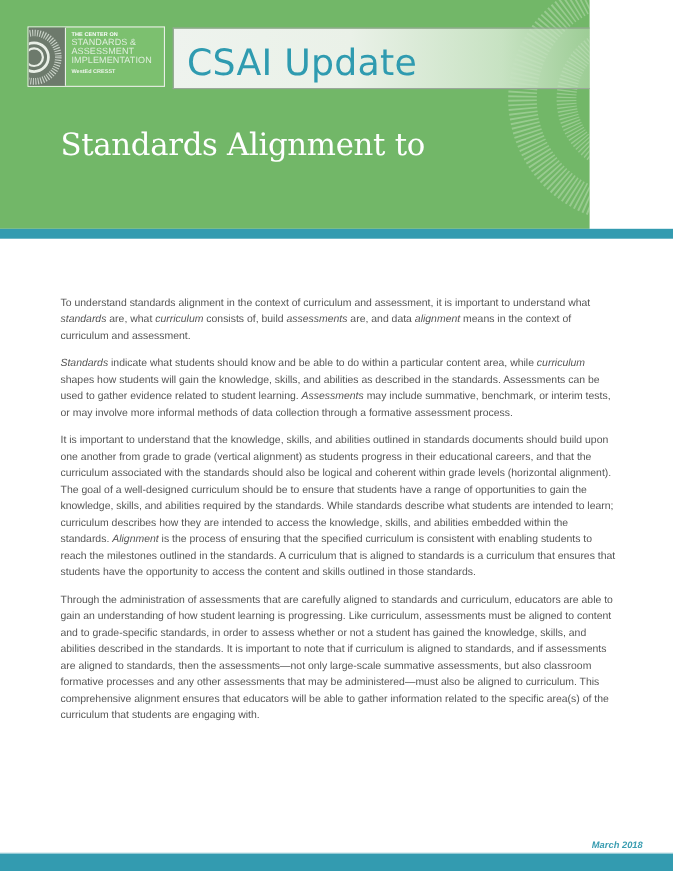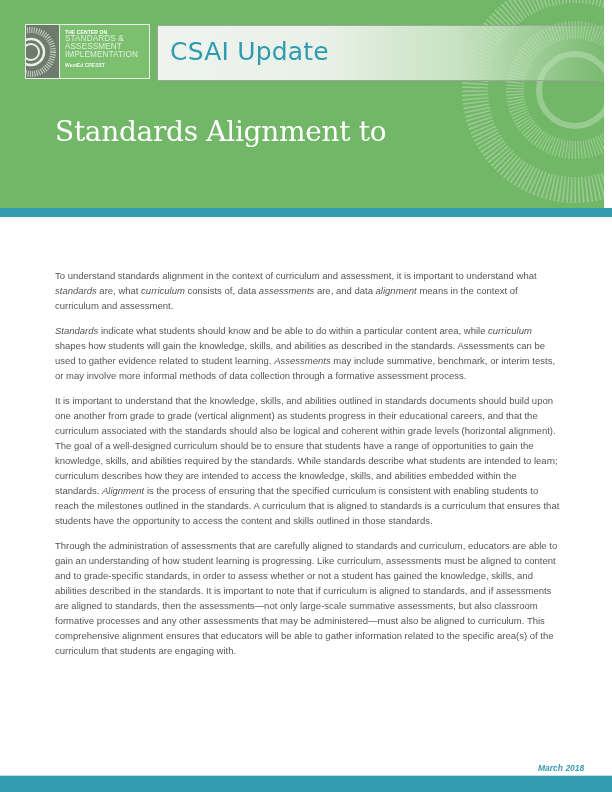--- a/index.html
+++ b/index.html
@@ -2,21 +2,21 @@
 <html><head>
   <meta charset="utf-8">
   <style>
     html, body { margin: 0; padding: 0; }
     body {
       width: 612px; height: 792px; position: relative; overflow: hidden;
       background: #ffffff;
       font-family: "Liberation Sans", sans-serif;
     }
     .header {
-      position: absolute; left: 0; top: 0; width: 604px; height: 208px;
+      position: absolute; left: 0; top: 0; width: 536px; height: 208px;
       background: #72b768; overflow: hidden;
     }
     .header-teal {
       position: absolute; left: 0; top: 208px; width: 612px; height: 9px;
       background: #339bb0;
     }
     .sunburst {
       position: absolute; left: 455px; top: -30px; width: 240px; height: 240px;
       opacity: 0.35;
     }
@@ -35,21 +35,21 @@
     .logo-small { font-size: 5px; font-weight: bold; letter-spacing: 0.1px; }
     .logo-big { font-size: 8.2px; color: #dfeedd; letter-spacing: 0.1px; }
     .logo-foot { font-size: 5px; margin-top: 3px; font-weight: bold; color: #eef5ec; }
     .banner {
       position: absolute; left: 157px; top: 25px; width: 460px; height: 56px;
       background: linear-gradient(90deg, #eef3ee 0%, #eaf1e8 35%, #c7e2c2 65%, rgba(199,226,194,0.0) 100%);
       border-top: 1px solid #9aa79a; border-bottom: 1px solid #9aa79a; border-left: 1px solid #9aa79a;
       box-sizing: border-box;
     }
     .banner-title {
-      position: absolute; left: 12px; top: 11px; font-size: 25px; color: #2f9bb0;
+      position: absolute; left: 12px; top: 11px; font-size: 33px; color: #2f9bb0;
       font-family: "DejaVu Sans", sans-serif; font-weight: normal; letter-spacing: 0.2px;
     }
     .doc-title {
       position: absolute; left: 55px; top: 112px; width: 520px;
       font-family: "DejaVu Serif", serif; font-weight: normal; color: #ffffff;
       font-size: 28px; line-height: 39px; letter-spacing: -0.3px;
     }
     .body-text {
       position: absolute; left: 55px; top: 268px; width: 505px;
       color: #555555; font-size: 9.5px; line-height: 15px;
@@ -98,21 +98,21 @@
     <div class="banner-title">CSAI Update</div>
   </div>
 
   <div class="doc-title">
     <div>Standards Alignment to</div>
   </div>
 </div>
 <div class="header-teal"></div>
 
 <div class="body-text">
-  <p><span>To understand standards alignment in the context of curriculum and assessment, it is important to understand what </span><em>standards</em><span> are, what </span><em>curriculum</em><span> consists of, data </span><em>assessments</em><span> are, and data </span><em>alignment</em><span> means in the context of curriculum and assessment.</span></p>
+  <p><span>To understand standards alignment in the context of curriculum and assessment, it is important to understand what </span><em>standards</em><span> are, what </span><em>curriculum</em><span> consists of, build </span><em>assessments</em><span> are, and data </span><em>alignment</em><span> means in the context of curriculum and assessment.</span></p>
 
   <p><em>Standards</em><span> indicate what students should know and be able to do within a particular content area, while </span><em>curriculum</em><span> shapes how students will gain the knowledge, skills, and abilities as described in the standards. Assessments can be used to gather evidence related to student learning. </span><em>Assessments</em><span> may include summative, benchmark, or interim tests, or may involve more informal methods of data collection through a formative assessment process.</span></p>
 
   <p><span>It is important to understand that the knowledge, skills, and abilities outlined in standards documents should build upon one another from grade to grade (vertical alignment) as students progress in their educational careers, and that the curriculum associated with the standards should also be logical and coherent within grade levels (horizontal alignment). The goal of a well-designed curriculum should be to ensure that students have a range of opportunities to gain the knowledge, skills, and abilities required by the standards. While standards describe what students are intended to learn; curriculum describes how they are intended to access the knowledge, skills, and abilities embedded within the standards. </span><em>Alignment</em><span> is the process of ensuring that the specified curriculum is consistent with enabling students to reach the milestones outlined in the standards. A curriculum that is aligned to standards is a curriculum that ensures that students have the opportunity to access the content and skills outlined in those standards.</span></p>
 
   <p>Through the administration of assessments that are carefully aligned to standards and curriculum, educators are able to gain an understanding of how student learning is progressing. Like curriculum, assessments must be aligned to content and to grade-specific standards, in order to assess whether or not a student has gained the knowledge, skills, and abilities described in the standards. It is important to note that if curriculum is aligned to standards, and if assessments are aligned to standards, then the assessments—not only large-scale summative assessments, but also classroom formative processes and any other assessments that may be administered—must also be aligned to curriculum. This comprehensive alignment ensures that educators will be able to gather information related to the specific area(s) of the curriculum that students are engaging with.</p>
 </div>
 
 <div class="footer-date">March 2018</div>
 <div class="footer-line"></div>

